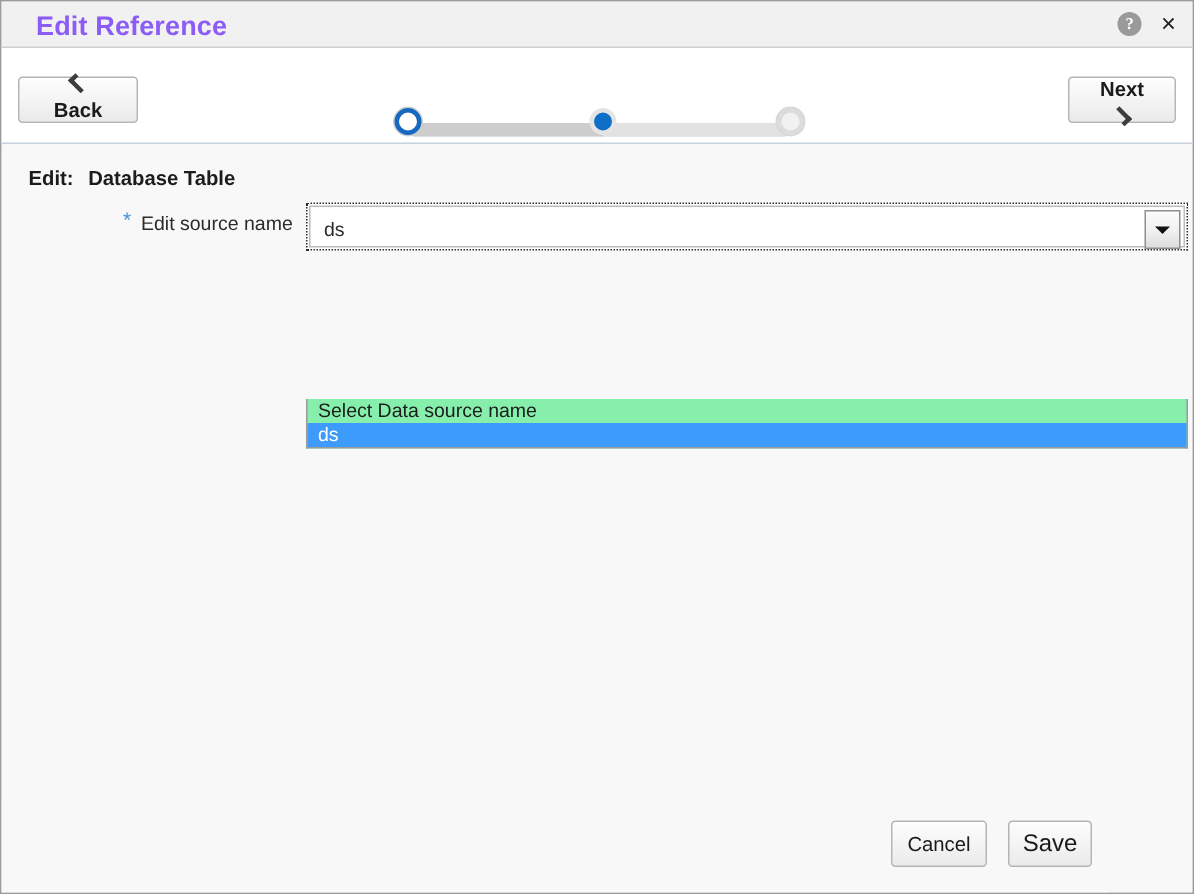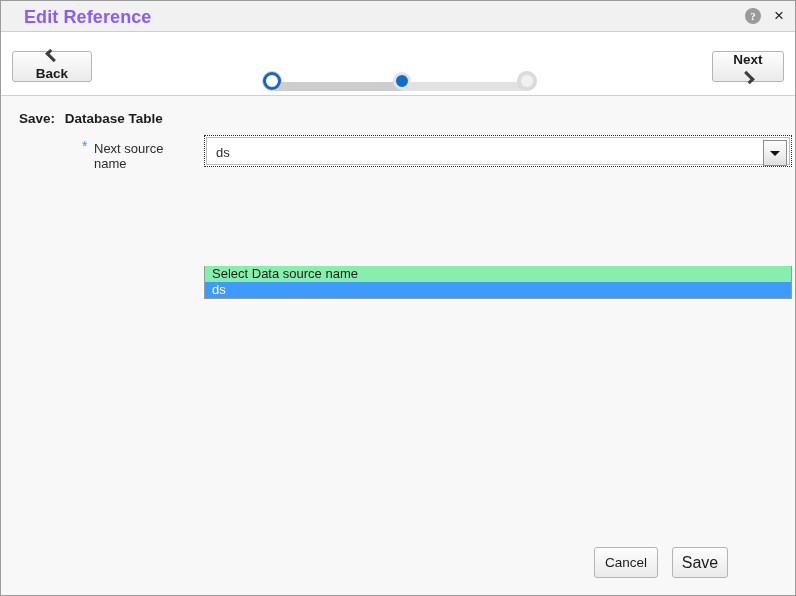--- a/index.html
+++ b/index.html
@@ -379,26 +379,26 @@
 
     <div class="btn next-btn">
       <span>Next</span>
       <span class="chev right"></span>
     </div>
   </div>
 
   <div class="content">
 
     <div class="type-line">
-      <span>Save:</span>
+      <span>Edit:</span>
       <span class="tval">Database Table</span>
     </div>
 
     <div class="req-star">*</div>
-    <div class="field-label">Next source name</div>
+    <div class="field-label">Edit source name</div>
 
     <div class="select-wrap">
       <div class="select-box">
         <div class="select-value">ds</div>
         <div class="select-arrow-btn">
           <span class="tri"></span>
         </div>
       </div>
     </div>
 

